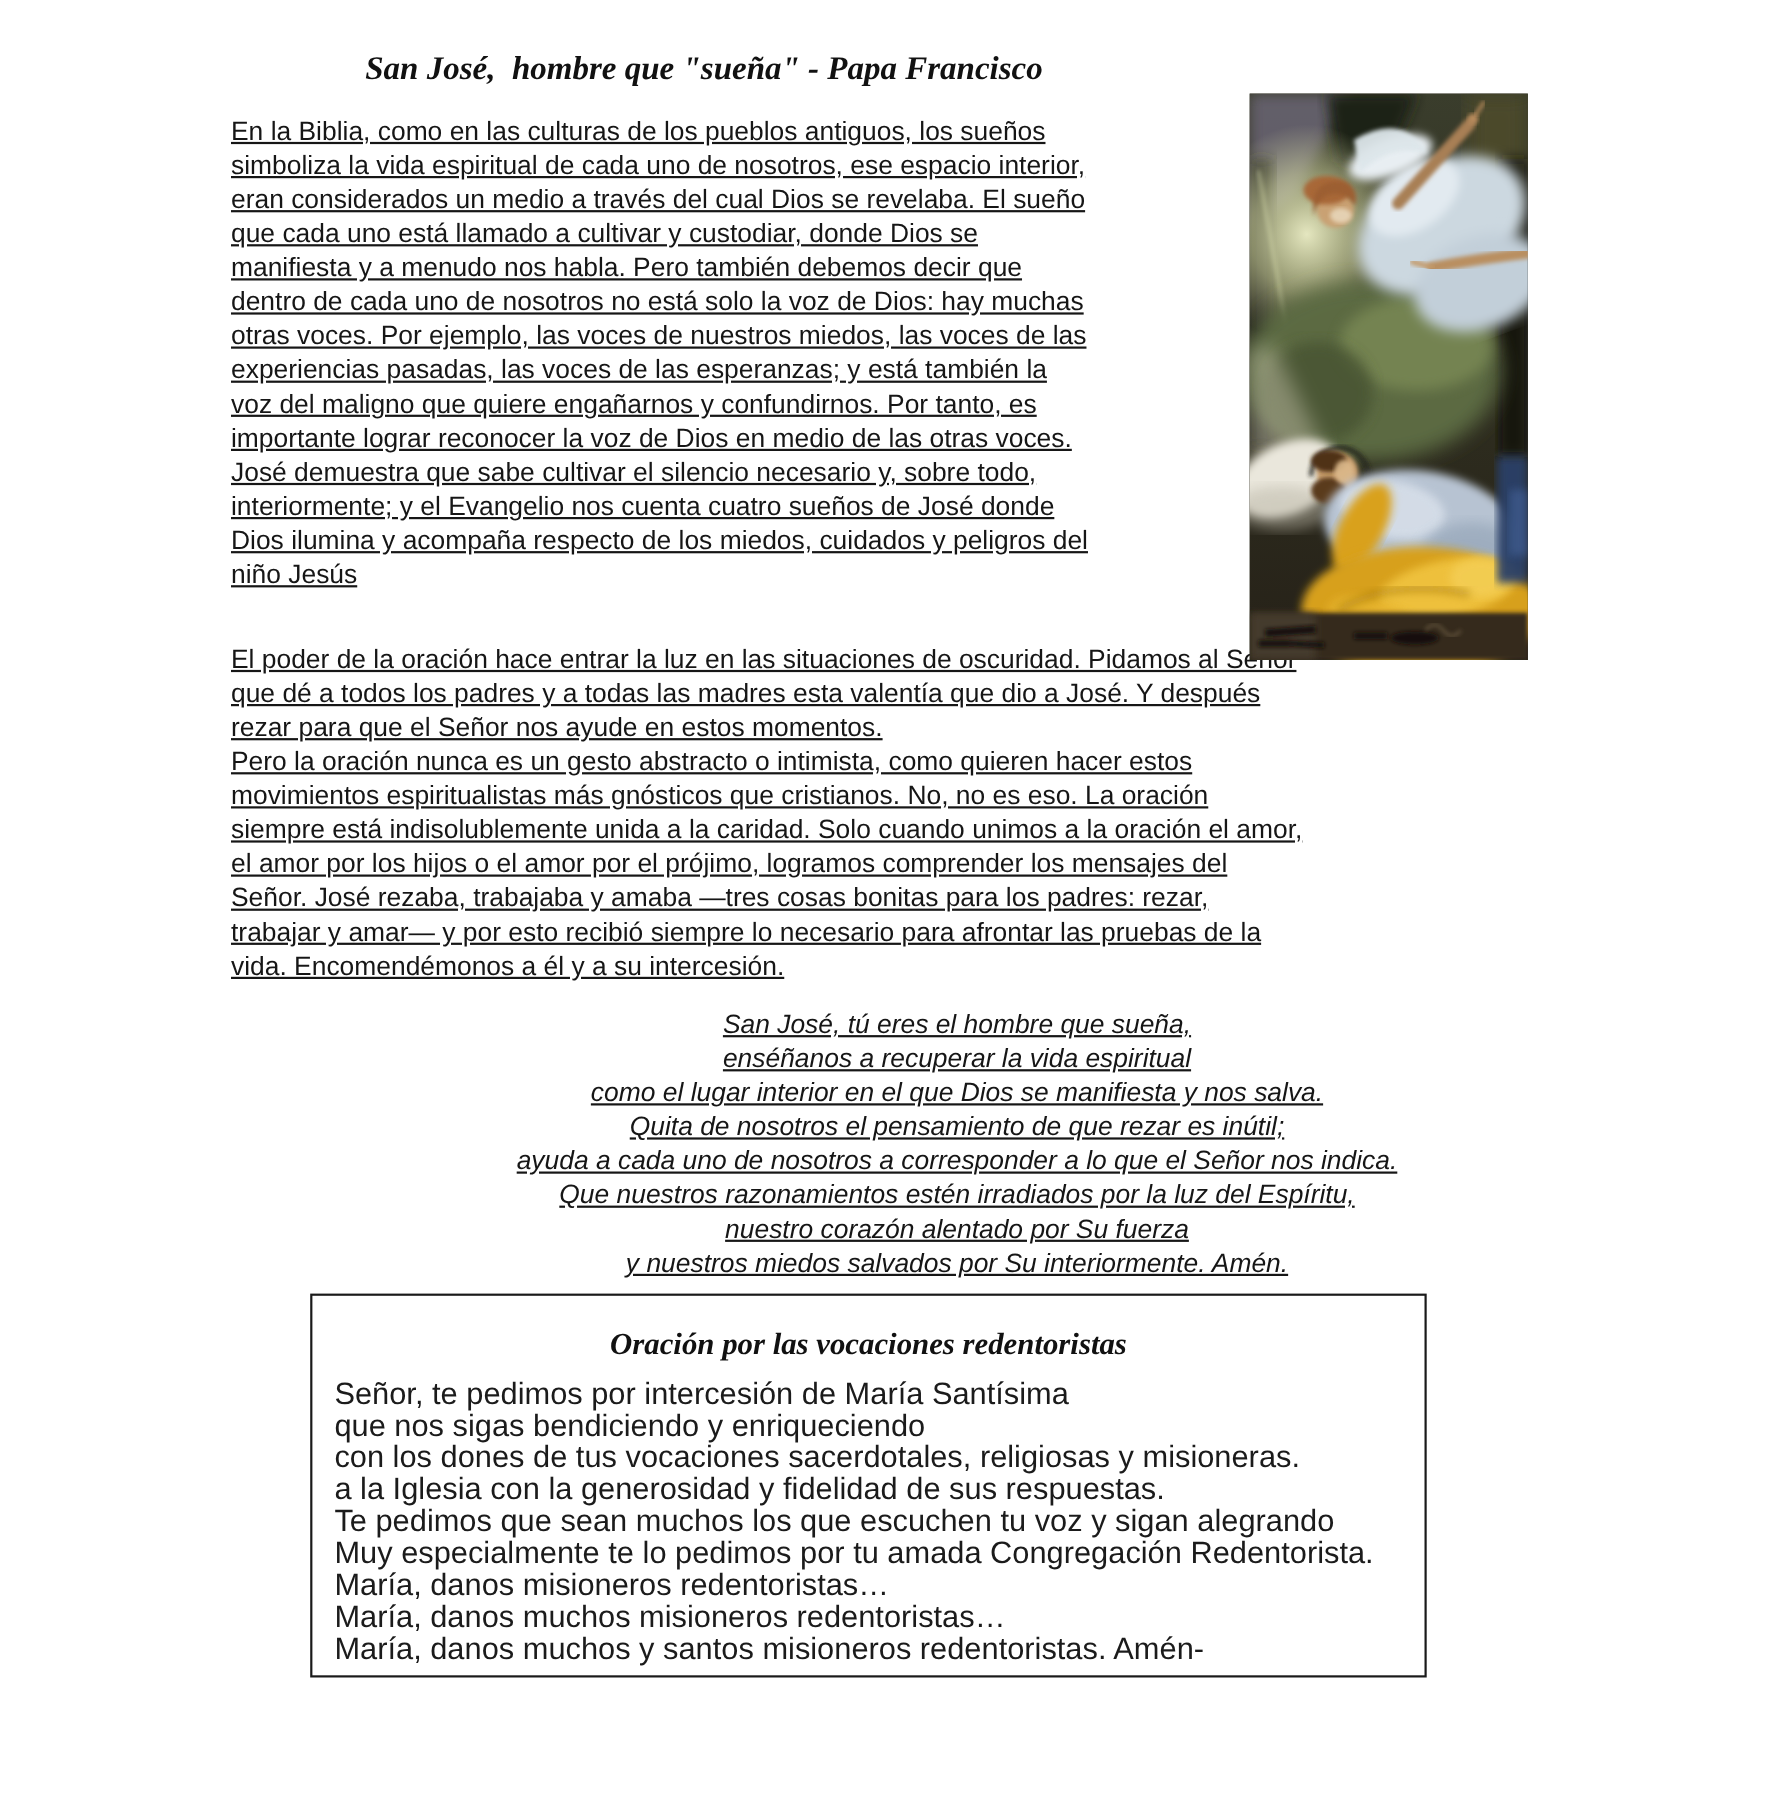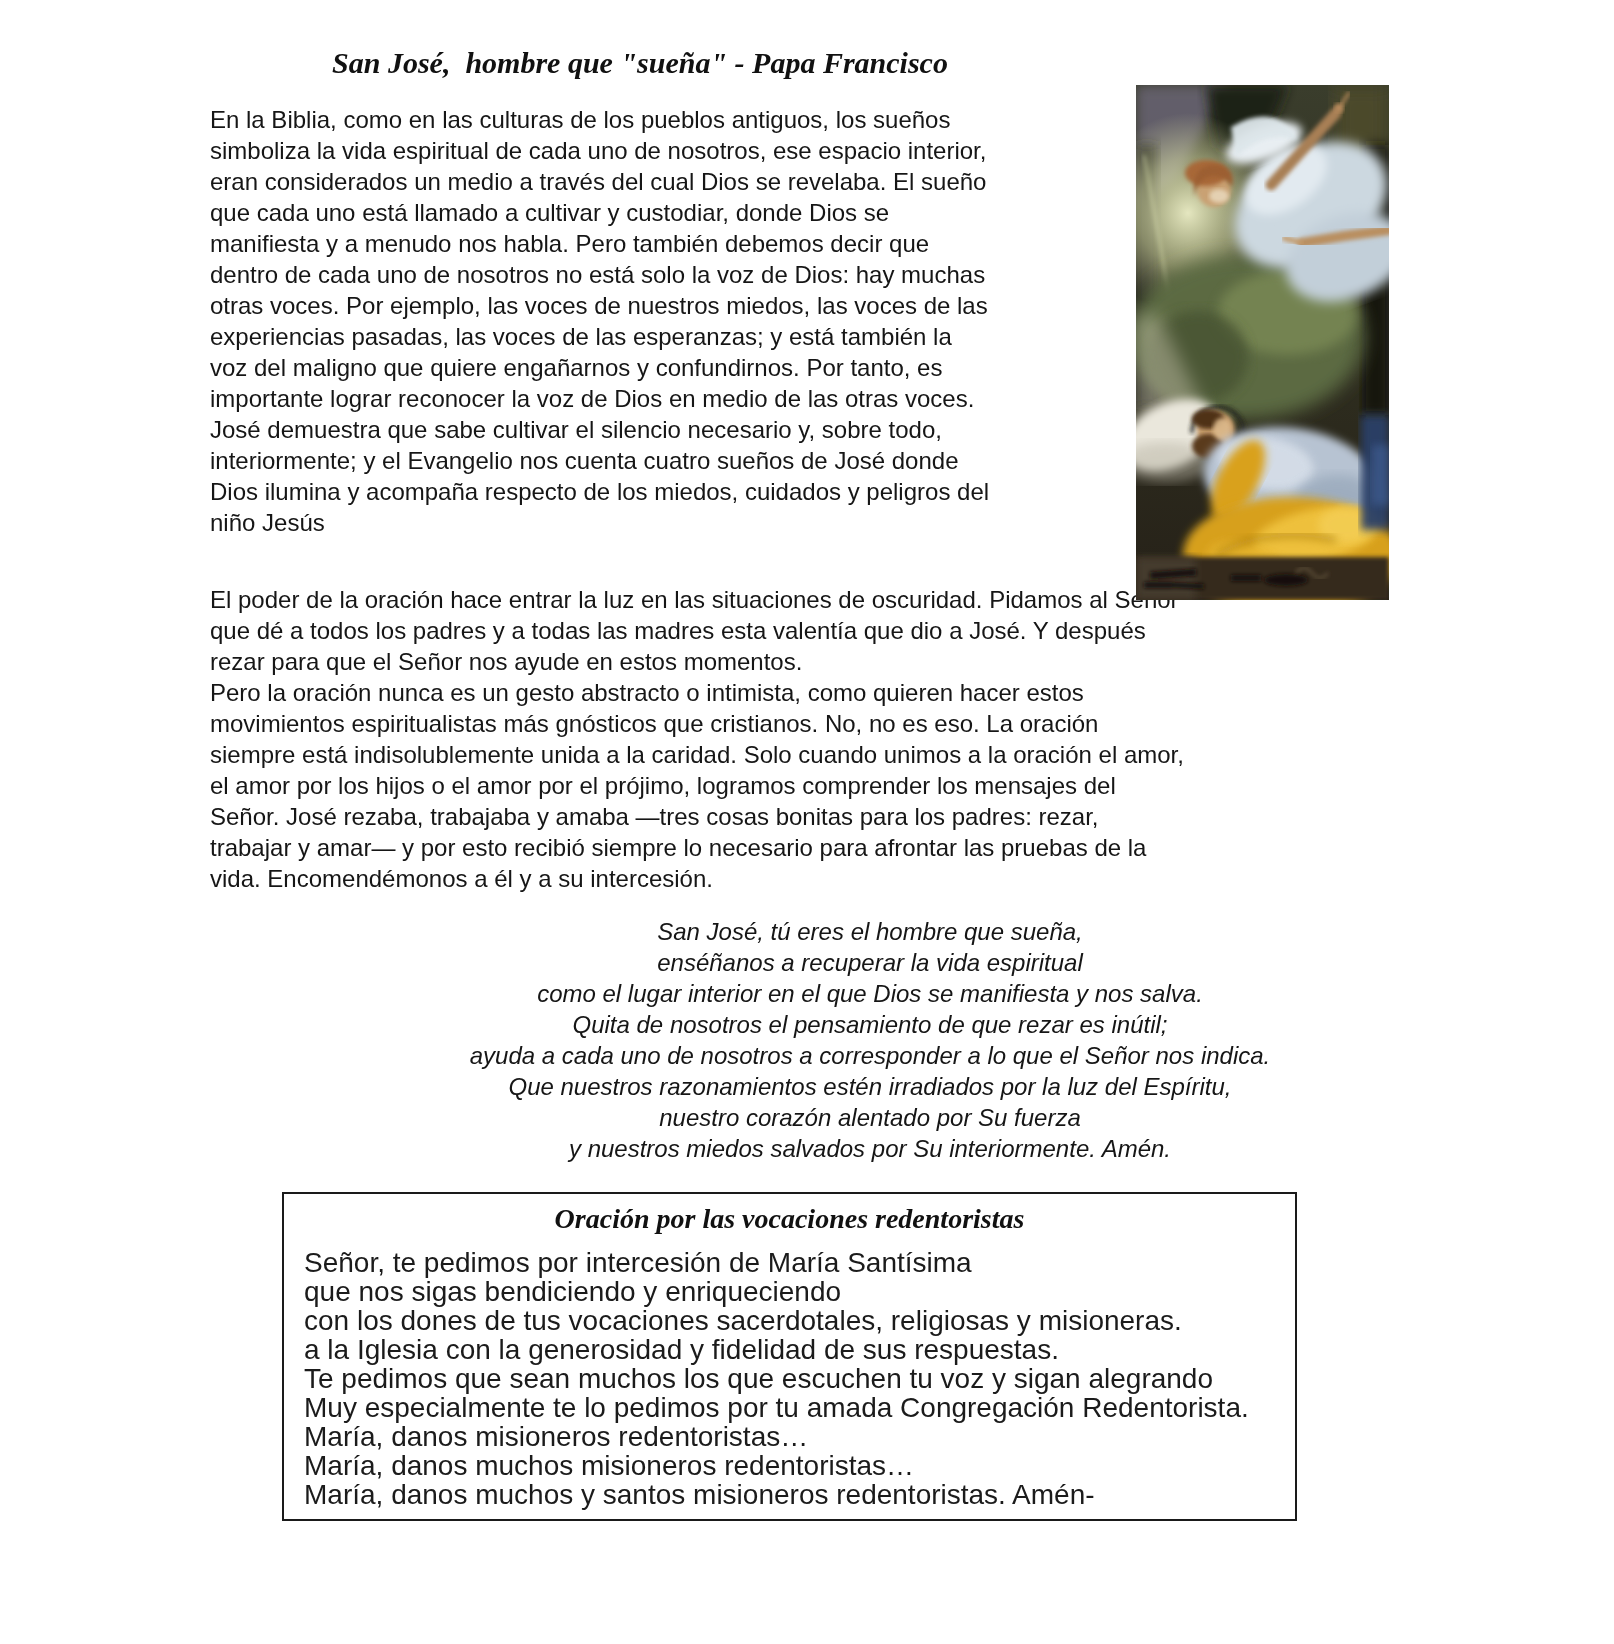--- a/index.html
+++ b/index.html
@@ -5,29 +5,29 @@
   html,body{margin:0;padding:0;background:#ffffff;}
   body{width:1614px;height:1644px;position:relative;overflow:hidden;
        font-family:"Liberation Sans","DejaVu Sans",sans-serif;color:#1b1b1b;}
   .page{position:relative;width:1614px;height:1644px;}
 
   .title{margin:46px 0 0 210px;width:860px;text-align:center;
          font-family:"Liberation Serif","DejaVu Serif",serif;
          font-weight:bold;font-style:italic;font-size:30px;line-height:34px;
          white-space:pre;color:#111;}
 
-  .textblock{font-size:24px;line-height:31px;color:#161616;}
+  .textblock{font-size:24px;line-height:31px;color:#161616;text-decoration:underline;}
   .tline{white-space:pre;}
 
   .intro{margin:24px 0 0 210px;width:880px;}
   .bodypar{margin:46px 0 0 210px;width:1120px;}
   .prayer{margin:22px 0 0 320px;font-style:italic;width:1100px;text-align:center;}
 
-  .vbox{margin:28px 0 0 282px;width:1011px;border:2px solid #1a1a1a;
-        padding:8px 0 10px 0;background:#fff;}
+  .vbox{margin:12px 0 0 282px;width:1011px;border:2px solid #1a1a1a;
+        padding:28px 0 10px 0;background:#fff;}
   .vbox-title{text-align:center;font-family:"Liberation Serif","DejaVu Serif",serif;
         font-weight:bold;font-style:italic;font-size:28px;line-height:34px;color:#111;}
   .vbox-body{margin:12px 0 0 20px;font-size:28px;line-height:29px;}
 
   .painting{position:absolute;left:1136px;top:39px;width:253px;height:515px;
         overflow:hidden;background:#2e2d1f;}
   .painting svg{display:block;}
 </style>
 </head>
 <body>

